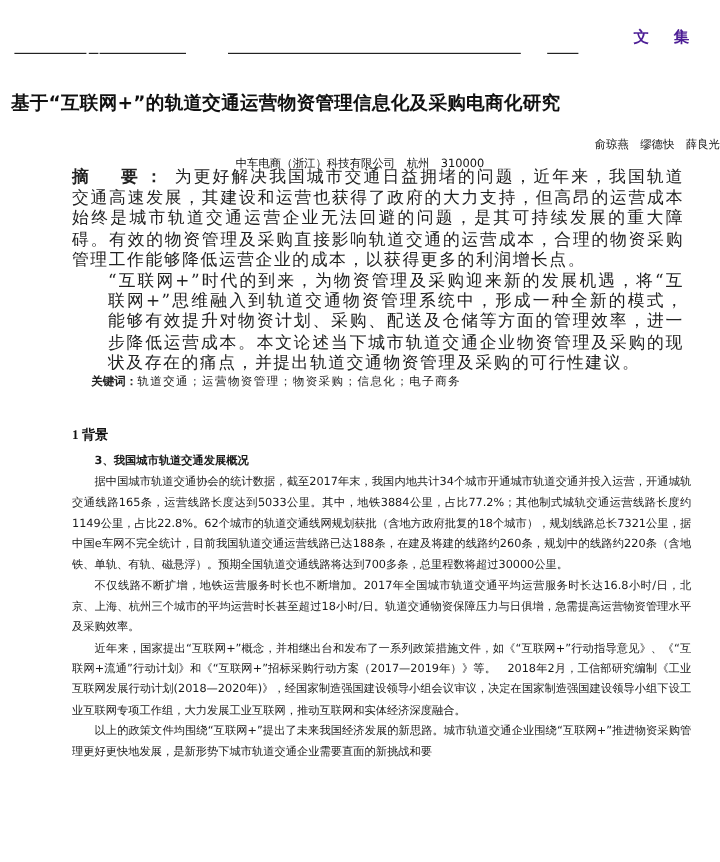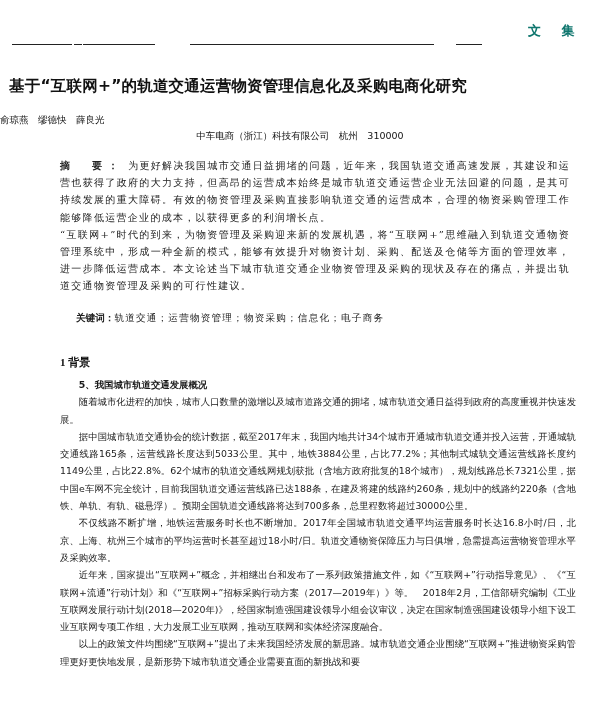--- a/index.html
+++ b/index.html
@@ -1,29 +1,29 @@
 <!DOCTYPE html>
 <html><head>
   <meta charset="utf-8">
   <style>
     html, body { margin: 0; padding: 0; background: #ffffff; }
     body { width: 600px; height: 718px; overflow: hidden; position: relative; color: #111; }
     .page { position: absolute; left: 0; top: 0; width: 600px; height: 718px; }
 
-    .header-label { position: absolute; left: 528px; top: 22px; font-family: "DejaVu Sans", sans-serif; font-size: 13px; font-weight: bold; letter-spacing: 8px; color: #0f766e; }
+    .header-label { position: absolute; left: 528px; top: 22px; font-family: "DejaVu Sans", sans-serif; font-size: 13px; font-weight: bold; letter-spacing: 8px; color: #4c1d95; }
     .header-rule { position: absolute; top: 44px; height: 1px; background: #222; }
 
     .title { position: absolute; left: 0; top: 76px; width: 476px; text-align: center; font-family: "DejaVu Sans", sans-serif; font-size: 15.5px; font-weight: bold; color: #111; letter-spacing: 0.2px; }
-    .authors { position: absolute; left: 0; top: 114px; width: 600px; text-align: left; font-family: "DejaVu Sans", sans-serif; font-size: 9.5px; color: #111; word-spacing: 6px; }
+    .authors { position: absolute; left: 0; top: 114px; width: 600px; text-align: right; font-family: "DejaVu Sans", sans-serif; font-size: 9.5px; color: #111; word-spacing: 6px; }
     .affil { position: absolute; left: 0; top: 130px; width: 600px; text-align: center; font-family: "DejaVu Sans", sans-serif; font-size: 9.5px; color: #111; }
 
-    .abstract { position: absolute; left: 60px; top: 157px; width: 510px; font-family: "DejaVu Serif", serif; font-size: 10px; line-height: 17.2px; color: #222; text-align: justify; letter-spacing: 1.3px; }
+    .abstract { position: absolute; left: 60px; top: 140px; width: 510px; font-family: "DejaVu Serif", serif; font-size: 14px; line-height: 17.2px; color: #222; text-align: justify; letter-spacing: 1.3px; }
     .abstract .lbl { font-family: "DejaVu Sans", sans-serif; font-weight: bold; letter-spacing: 6px; margin-right: 4px; }
     .abstract p { margin: 0; }
-    .abstract p.indent { text-indent: 0; }
+    .abstract p.indent { text-indent: 0; margin-left: 30px; }
 
     .keywords { position: absolute; left: 76px; top: 312px; width: 510px; font-family: "DejaVu Serif", serif; font-size: 9.6px; color: #222; letter-spacing: 1.2px; }
     .keywords .lbl { font-family: "DejaVu Sans", sans-serif; font-weight: bold; letter-spacing: 0; }
 
     .sec-h { position: absolute; left: 60px; top: 355px; font-family: Liberation Serif, serif; font-size: 11px; font-weight: bold; color: #111; }
 
     .body { position: absolute; left: 60px; width: 516px; font-family: "DejaVu Sans", sans-serif; font-size: 9.4px; line-height: 17.3px; color: #1a1a1a; text-align: justify; }
     .body p { margin: 0; text-indent: 2em; }
     .body p.sub { font-weight: bold; }
   </style>
@@ -48,21 +48,20 @@
     <p class="indent">“互联网+”时代的到来，为物资管理及采购迎来新的发展机遇，将“互联网+”思维融入到轨道交通物资管理系统中，形成一种全新的模式，能够有效提升对物资计划、采购、配送及仓储等方面的管理效率，进一步降低运营成本。本文论述当下城市轨道交通企业物资管理及采购的现状及存在的痛点，并提出轨道交通物资管理及采购的可行性建议。</p>
   </div>
 
   <div class="keywords">
     <span class="lbl">关键词：</span><span>轨道交通；运营物资管理；物资采购；信息化；电子商务</span>
   </div>
 
   <div class="sec-h">1 背景</div>
 
   <div class="body" style="top:376px;">
-    <p class="sub">5、我国城市轨道交通发展概况</p>
-    <p>随着城市化进程的加快，城市人口数量的激增以及城市道路交通的拥堵，城市轨道交通日益得到政府的高度重视并快速发展。</p>
+    <p class="sub">3、我国城市轨道交通发展概况</p>
     <p>据中国城市轨道交通协会的统计数据，截至2017年末，我国内地共计34个城市开通城市轨道交通并投入运营，开通城轨交通线路165条，运营线路长度达到5033公里。其中，地铁3884公里，占比77.2%；其他制式城轨交通运营线路长度约1149公里，占比22.8%。62个城市的轨道交通线网规划获批（含地方政府批复的18个城市），规划线路总长7321公里，据中国e车网不完全统计，目前我国轨道交通运营线路已达188条，在建及将建的线路约260条，规划中的线路约220条（含地铁、单轨、有轨、磁悬浮）。预期全国轨道交通线路将达到700多条，总里程数将超过30000公里。</p>
     <p>不仅线路不断扩增，地铁运营服务时长也不断增加。2017年全国城市轨道交通平均运营服务时长达16.8小时/日，北京、上海、杭州三个城市的平均运营时长甚至超过18小时/日。轨道交通物资保障压力与日俱增，急需提高运营物资管理水平及采购效率。</p>
     <p>近年来，国家提出“互联网+”概念，并相继出台和发布了一系列政策措施文件，如《“互联网+”行动指导意见》、《“互联网+流通”行动计划》和《“互联网+”招标采购行动方案（2017—2019年）》等。　2018年2月，工信部研究编制《工业互联网发展行动计划(2018—2020年)》，经国家制造强国建设领导小组会议审议，决定在国家制造强国建设领导小组下设工业互联网专项工作组，大力发展工业互联网，推动互联网和实体经济深度融合。</p>
     <p>以上的政策文件均围绕“互联网+”提出了未来我国经济发展的新思路。城市轨道交通企业围绕“互联网+”推进物资采购管理更好更快地发展，是新形势下城市轨道交通企业需要直面的新挑战和要</p>
   </div>
 
 </div>
 
 </body></html>

